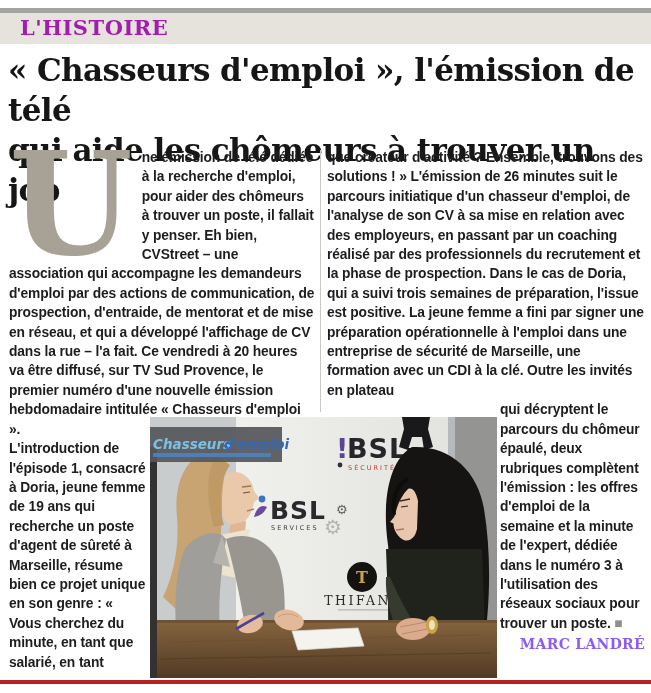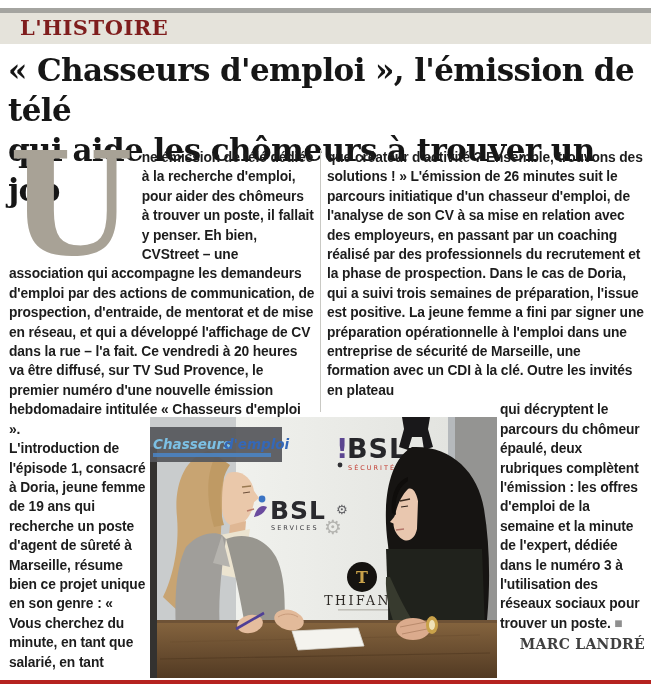--- a/index.html
+++ b/index.html
@@ -1,36 +1,36 @@
 <!DOCTYPE html>
 <html><head>
 <meta charset="utf-8">
 <style>
   html,body{margin:0;padding:0;background:#ffffff;}
   .page{position:relative;width:651px;height:693px;background:#ffffff;overflow:hidden;
         font-family:"Liberation Sans",sans-serif;}
   .gray-bar{position:absolute;left:0;top:8px;width:651px;height:5px;background:#a4a4a0;}
   .kicker-band{position:absolute;left:0;top:13px;width:651px;height:31px;background:#e5e3db;}
   .kicker{position:absolute;left:20px;top:2px;font-family:"DejaVu Serif","Liberation Serif",serif;
-          font-weight:bold;font-size:21px;color:#7f1d1d;letter-spacing:.5px;}
+          font-weight:bold;font-size:21px;color:#a21caf;letter-spacing:.5px;}
   .headline{position:absolute;left:8px;top:50px;width:643px;margin:0;
             font-family:"DejaVu Serif","Liberation Serif",serif;font-weight:bold;
             font-size:31px;line-height:40px;color:#161616;letter-spacing:-0.6px;}
   .col-left{position:absolute;left:9px;top:148px;width:306px;}
   .col-right{position:absolute;left:327px;top:148px;width:318px;}
   .col-divider{position:absolute;left:320px;top:150px;width:1px;height:262px;background:#c9c9c4;}
   p.para{margin:0;font-size:13.8px;line-height:19.4px;font-weight:700;color:#1d1d1d;letter-spacing:-0.12px;}
   .dropcap{float:left;font-family:"DejaVu Serif","Liberation Serif",serif;font-weight:bold;
            font-size:142px;line-height:96px;color:#a8a296;margin:8px 9px 2px 0;}
   .para-narrow-left{width:137px;}
   .narrow-right{width:145px;margin-left:auto;}
   .it{}
   .endmark{color:#8f8f8f;font-style:normal;}
   .byline{font-family:"DejaVu Serif","Liberation Serif",serif;font-weight:bold;font-size:14px;
-          color:#404040;text-align:right;margin-top:3px;letter-spacing:.3px;}
+          color:#8b5cf6;text-align:right;margin-top:3px;letter-spacing:.3px;}
   .photo{position:absolute;left:150px;top:417px;width:347px;height:261px;display:block;}
   .red-rule{position:absolute;left:0;top:680px;width:651px;height:4px;background:#b5221f;}
 </style>
 </head>
 <body>
 
 <div class="page">
 
   <div class="gray-bar"></div>
 

